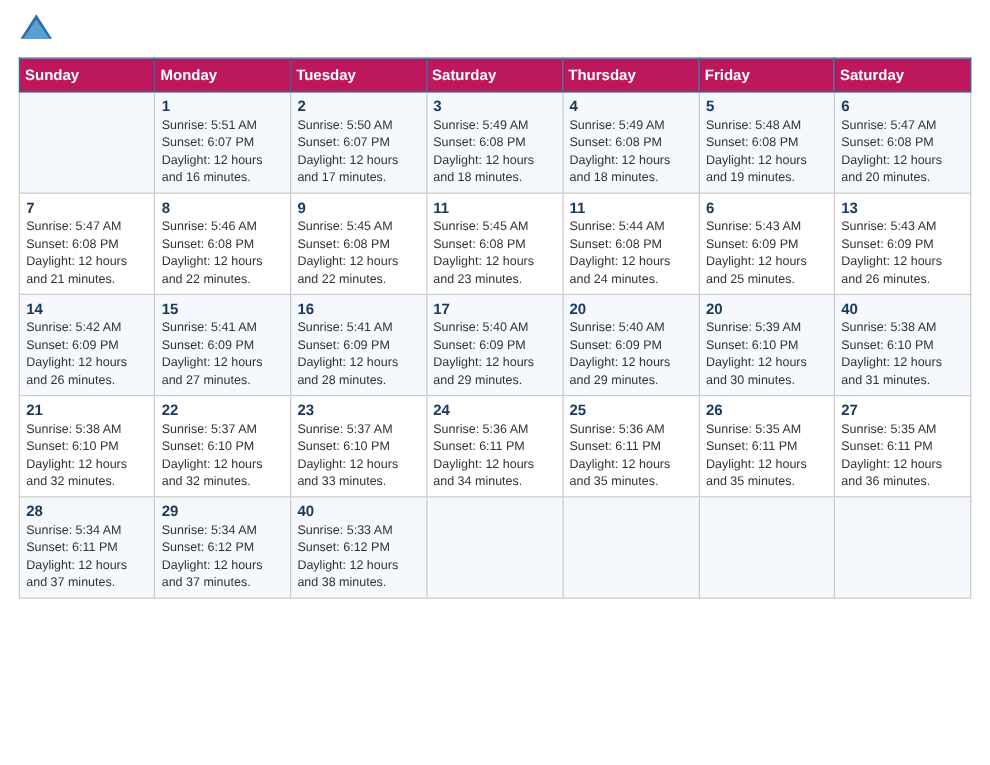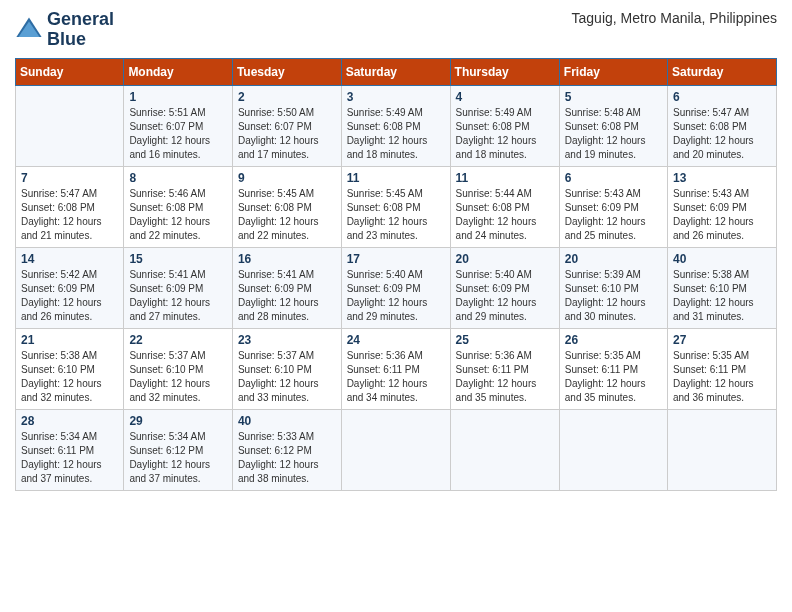--- a/index.html
+++ b/index.html
@@ -45,21 +45,21 @@
     .location {
       font-size: 14px;
       color: #333;
     }
     table {
       width: 100%;
       border-collapse: collapse;
       font-size: 11px;
     }
     thead th {
-      background-color: #c2410c;
+      background-color: #be185d;
       color: #fff;
       padding: 6px 4px;
       text-align: left;
       font-size: 12px;
       font-weight: bold;
       border: 1px solid #2e6da4;
     }
     tbody td {
       border: 1px solid #ccc;
       vertical-align: top;
@@ -91,27 +91,22 @@
   </style>
 </head>
 <body>
 
 <div class="header">
   <div class="logo">
     <svg class="logo-icon" viewBox="0 0 40 40">
       <polygon points="20,2 38,30 2,30" fill="#2e6da4"></polygon>
       <polygon points="20,8 35,30 5,30" fill="#5a9fd4"></polygon>
     </svg>
-    <div class="logo-text">
-      <span>General</span>
-      <span>Blue</span>
-    </div>
   </div>
   <div class="title-block">
-    <div class="location">Taguig, Metro Manila, Philippines</div>
   </div>
 </div>
 
 <table>
   <thead>
     <tr>
     <th>Sunday</th>
         <th>Monday</th>
         <th>Tuesday</th>
         <th>Saturday</th>

